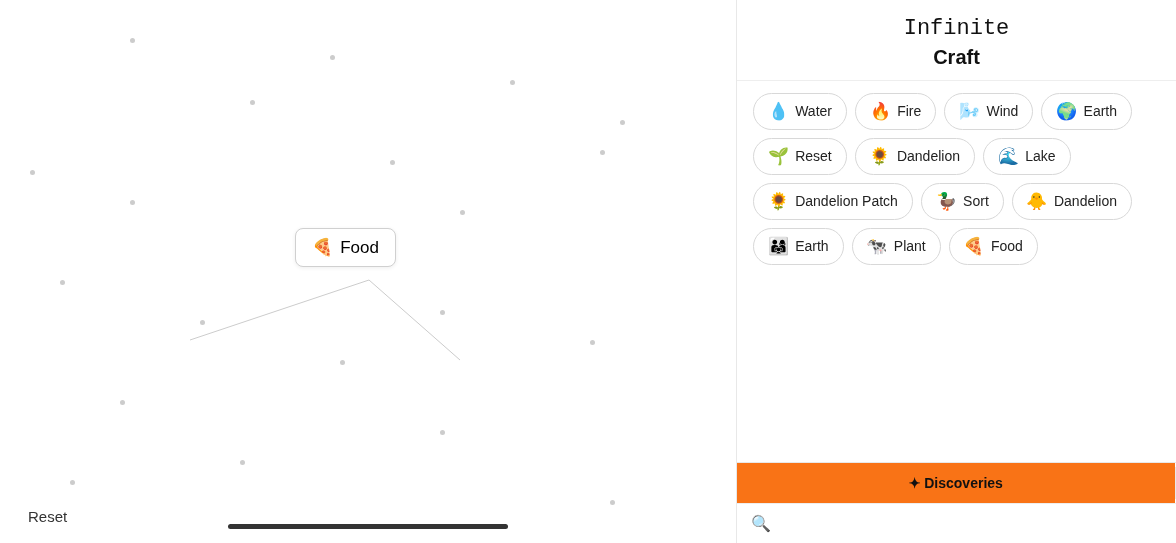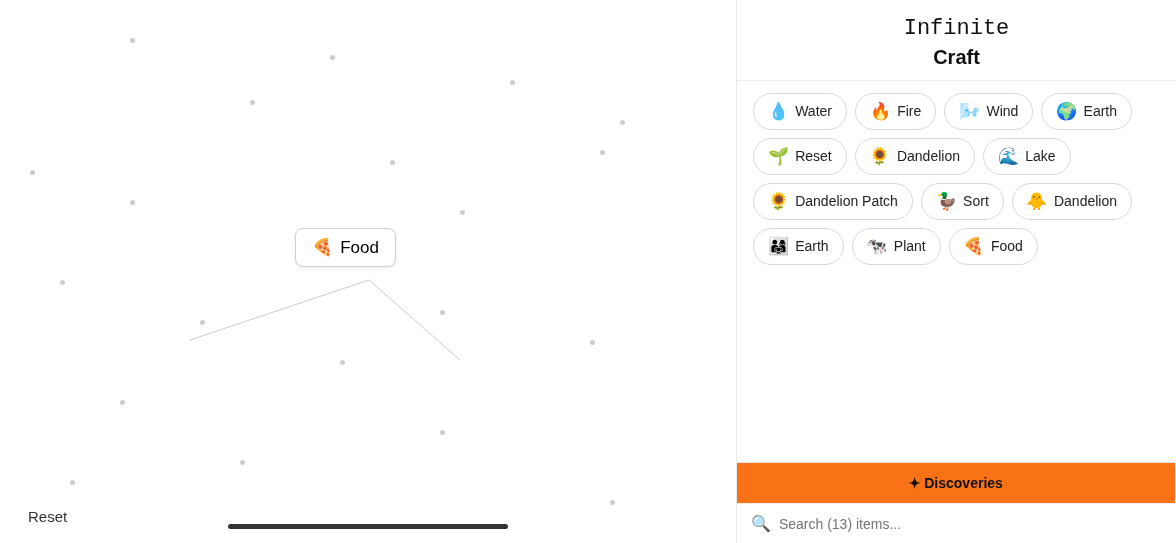--- a/index.html
+++ b/index.html
@@ -309,16 +309,15 @@
       </div>
     </div>
 
   <div id="bottom-tabs">
     <button class="tab-btn active">✦ Discoveries</button>
     <div id="tab-divider"></div>
   </div>
 
   <div id="search-bar">
     <span id="search-icon-svg">🔍</span>
-    <input id="search-input" type="text" placeholder="Search (13) items..." style="">
   </div>
 
 </div>
 
 </body></html>

